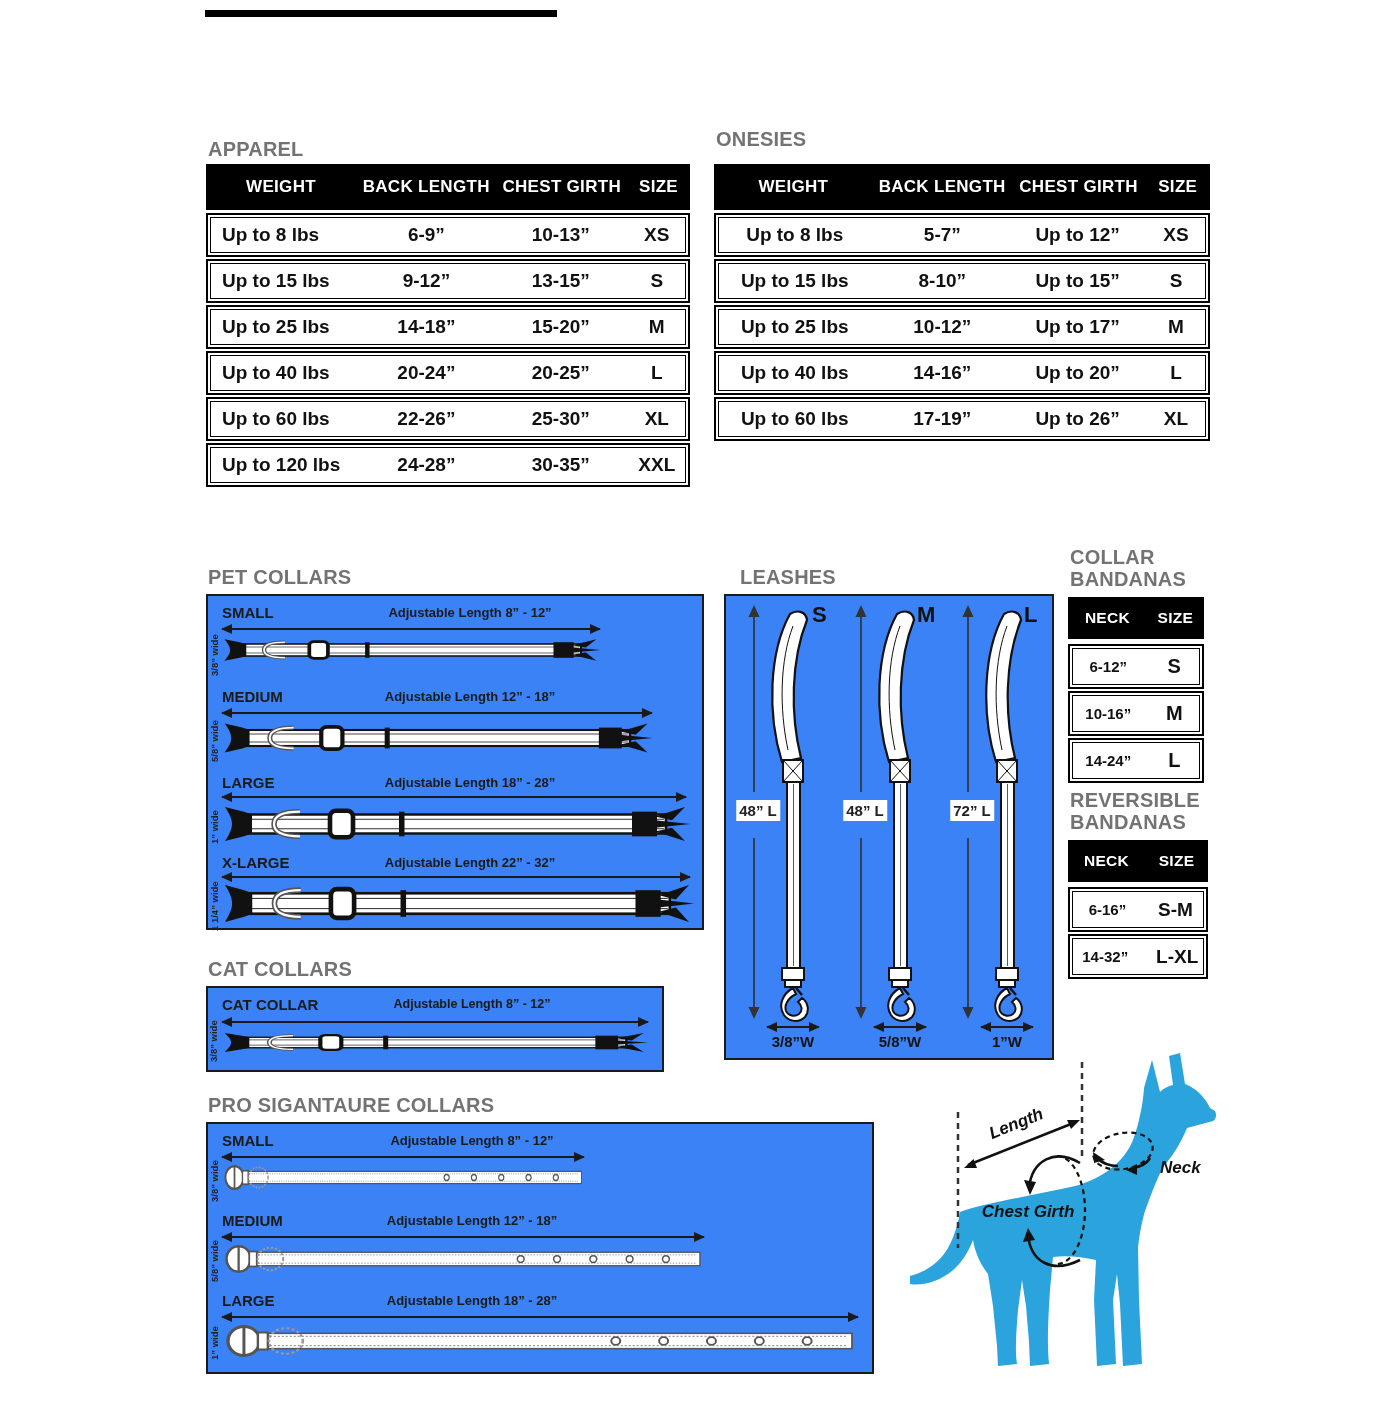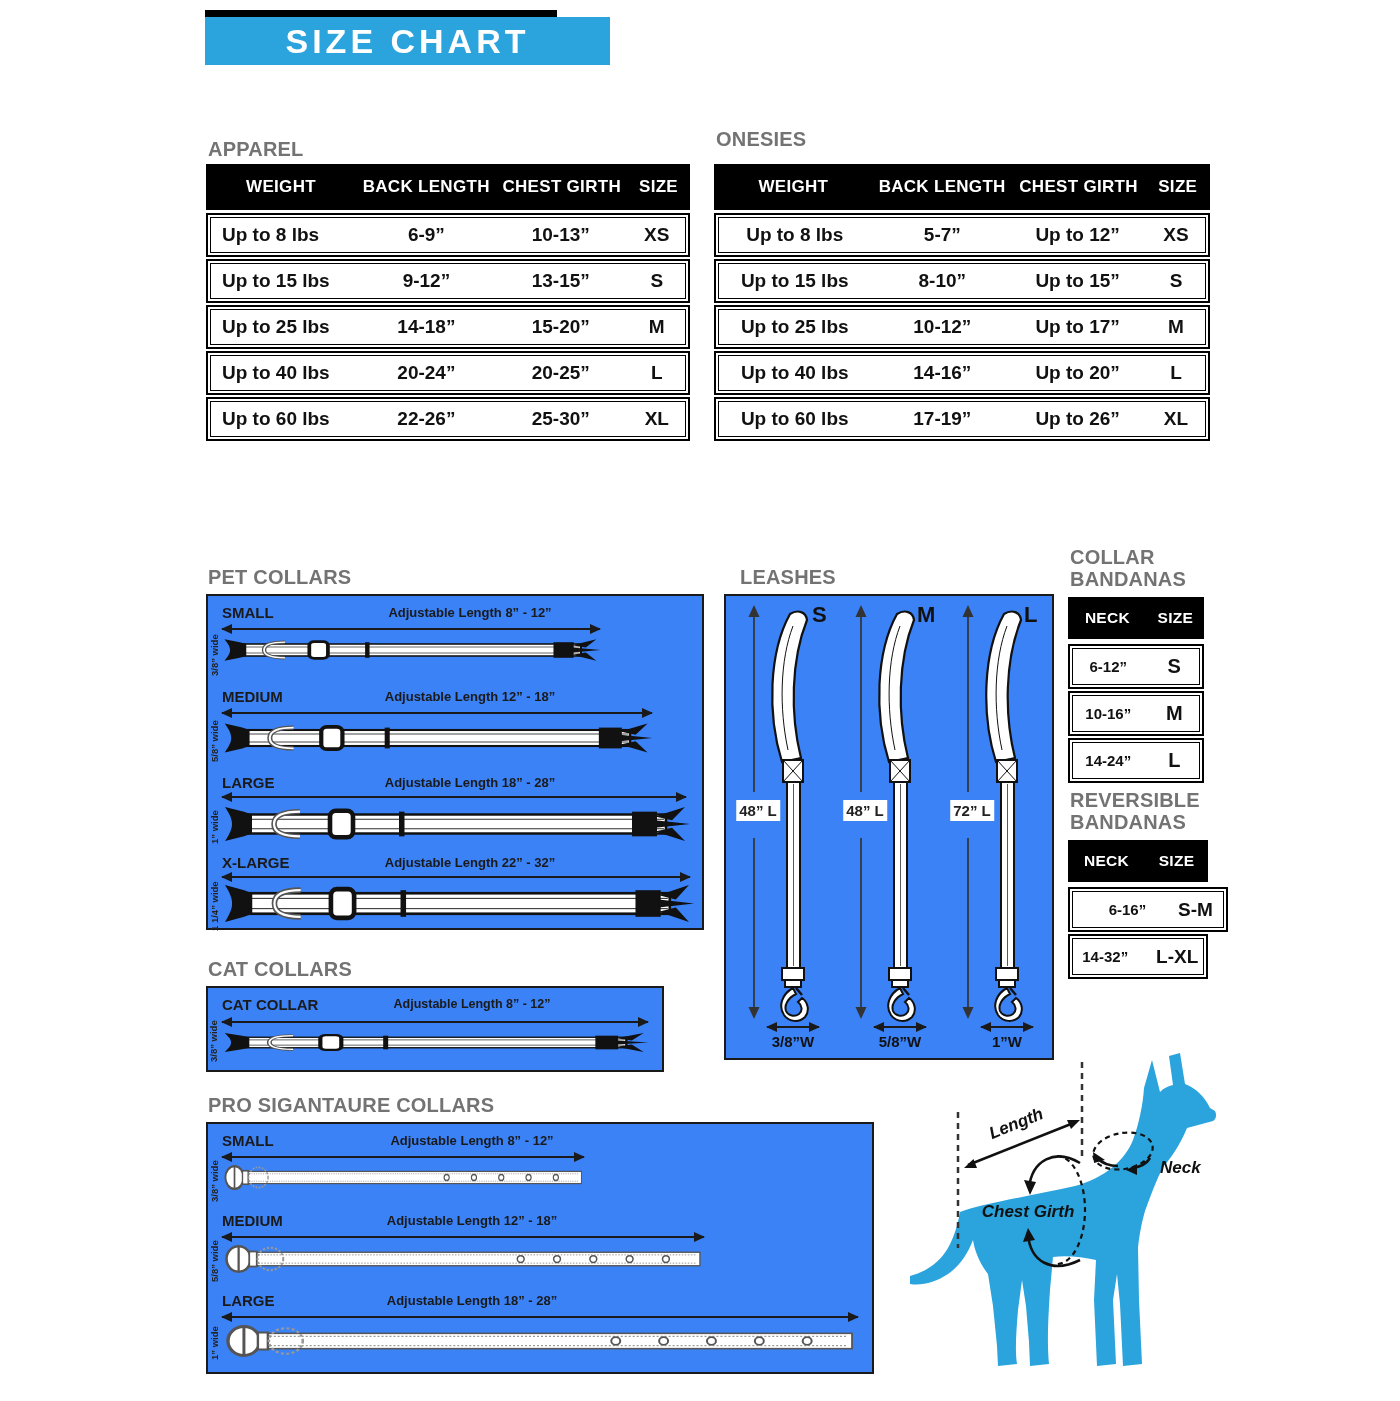--- a/index.html
+++ b/index.html
@@ -82,23 +82,20 @@
     <line x1="58" y1="386" x2="64" y2="393" stroke="#111" stroke-width="2.4"></line>
     <path d="M55,386 C44,392 40,404 46,413 C51,420 61,421 67,415 C72,409 70,400 64,396 L60,400 C64,403 65,409 61,412 C57,415 50,414 48,409 C46,403 50,396 58,392 Z" fill="#fff" stroke="#111" stroke-width="2"></path>
   </g>
 </defs>
 </svg>
 
 <div id="canvas">
 
   <div class="abs" style="left:205px;top:10px;width:352px;height:7px;background:#000;"></div>
 
-  <div class="abs" style="left:205px;top:17px;width:405px;height:48px;background:#2BA3DC;display:flex;align-items:center;justify-content:center;">
-    <span style="color:#fff;font-weight:bold;font-size:34px;letter-spacing:4px;">SIZE CHART</span>
-  </div>
 
   <div class="bluehead" style="left:208px;top:138px;">APPAREL</div>
   <div class="tblhead" style="left:206px;top:164px;width:484px;height:46px;">
     <div class="cell" style="width:31%;">WEIGHT</div>
     <div class="cell" style="width:29%;">BACK LENGTH</div>
     <div class="cell" style="width:27%;">CHEST GIRTH</div>
     <div class="cell" style="width:13%;">SIZE</div>
   </div>
   <div class="trow" style="left:206px;top:213px;width:480px;height:40px;">
     <div class="cl" style="width:31%;">Up to 8 lbs</div>
@@ -122,20 +119,26 @@
     <div class="cl" style="width:31%;">Up to 40 lbs</div>
     <div class="cell" style="width:29%;">20-24”</div>
     <div class="cell" style="width:27%;">20-25”</div>
     <div class="cell" style="width:13%;">L</div>
   </div>
   <div class="trow" style="left:206px;top:397px;width:480px;height:40px;">
     <div class="cl" style="width:31%;">Up to 60 lbs</div>
     <div class="cell" style="width:29%;">22-26”</div>
     <div class="cell" style="width:27%;">25-30”</div>
     <div class="cell" style="width:13%;">XL</div>
+  </div>
+  <div class="trow" style="left:206px;top:443px;width:480px;height:40px;">
+    <div class="cl" style="width:31%;">Up to 120 lbs</div>
+    <div class="cell" style="width:29%;">24-28”</div>
+    <div class="cell" style="width:27%;">30-35”</div>
+    <div class="cell" style="width:13%;">XXL</div>
   </div>
 
   <div class="bluehead" style="left:716px;top:128px;">ONESIES</div>
   <div class="tblhead" style="left:714px;top:164px;width:496px;height:46px;">
     <div class="cell" style="width:32%;">WEIGHT</div>
     <div class="cell" style="width:28%;">BACK LENGTH</div>
     <div class="cell" style="width:27%;">CHEST GIRTH</div>
     <div class="cell" style="width:13%;">SIZE</div>
   </div>
   <div class="trow" style="left:714px;top:213px;width:492px;height:40px;">
@@ -246,21 +249,21 @@
   <div class="trow" style="left:1068px;top:738px;width:132px;height:41px;font-size:15px;">
     <div class="cell" style="width:58%;">14-24”</div>
     <div class="cell" style="width:42%;font-size:20px;">L</div>
   </div>
 
   <div class="bluehead" style="left:1070px;top:789px;width:150px;">REVERSIBLE BANDANAS</div>
   <div class="tblhead" style="left:1068px;top:840px;width:140px;height:42px;font-size:15.5px;">
     <div class="cell" style="width:55%;">NECK</div>
     <div class="cell" style="width:45%;">SIZE</div>
   </div>
-  <div class="trow" style="left:1068px;top:887px;width:136px;height:41px;font-size:15px;padding-left:20px;">
+  <div class="trow" style="left:1068px;top:887px;width:136px;height:41px;font-size:15px;">
     <div class="cell" style="width:55%;">6-16”</div>
     <div class="cell" style="width:45%;font-size:19px;">S-M</div>
   </div>
   <div class="trow" style="left:1068px;top:934px;width:136px;height:41px;font-size:15px;gap:8px;">
     <div class="cell" style="width:55%;">14-32”</div>
     <div class="cell" style="width:45%;font-size:19px;">L-XL</div>
   </div>
 
   <div class="bluehead" style="left:208px;top:958px;">CAT COLLARS</div>
   <div class="panel" style="left:206px;top:986px;width:454px;height:82px;">

